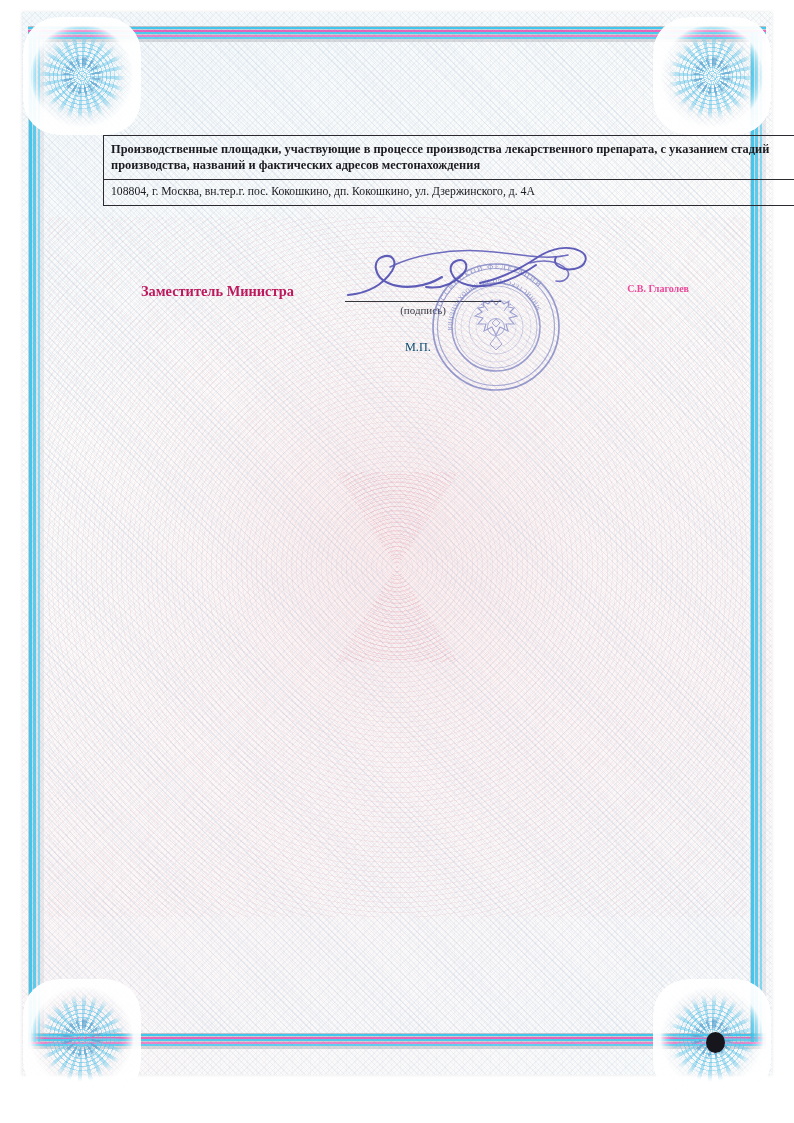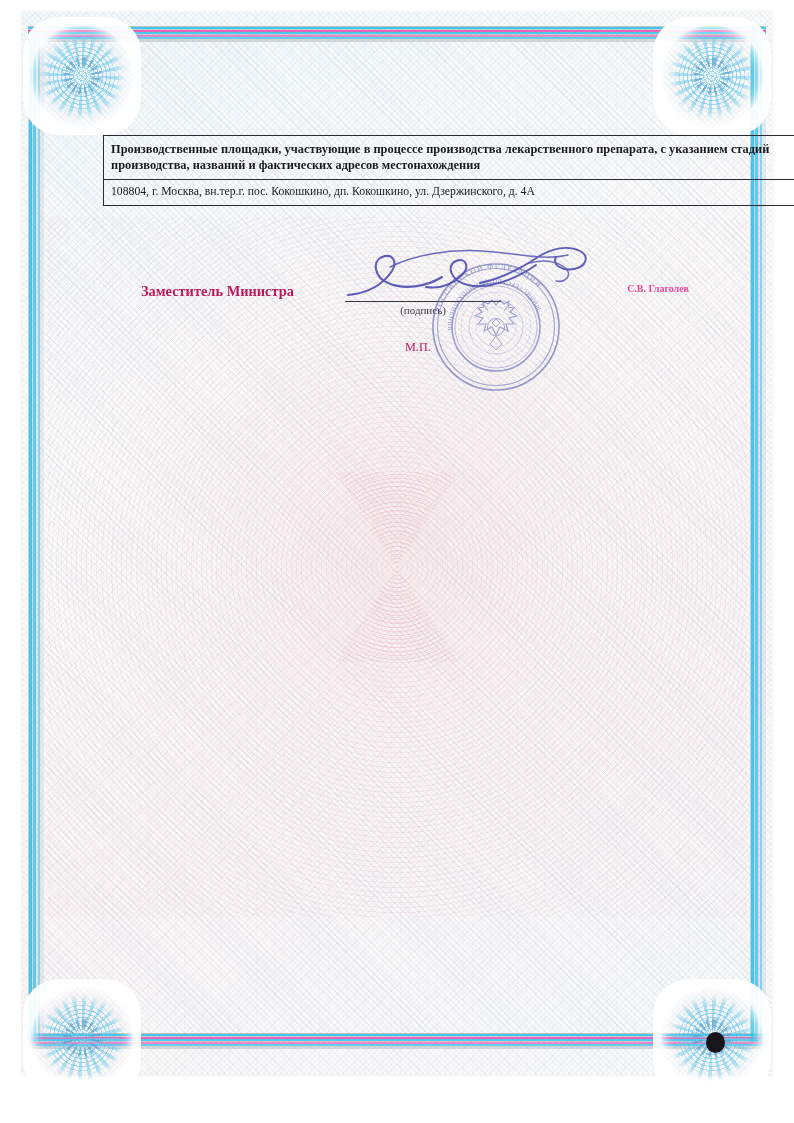--- a/index.html
+++ b/index.html
@@ -288,21 +288,21 @@
     font-weight: bold;
     color: #ec4899;
     white-space: nowrap;
   }
 
   .mp-mark {
     position: absolute;
     left: 405px;
     top: 340px;
     font-size: 12.2px;
-    color: #be185d;
+    color: #0c4a6e;
   }
 
   
   .seal {
     position: absolute;
     left: 422px;
     top: 253px;
     width: 148px;
     height: 148px;
     pointer-events: none;

